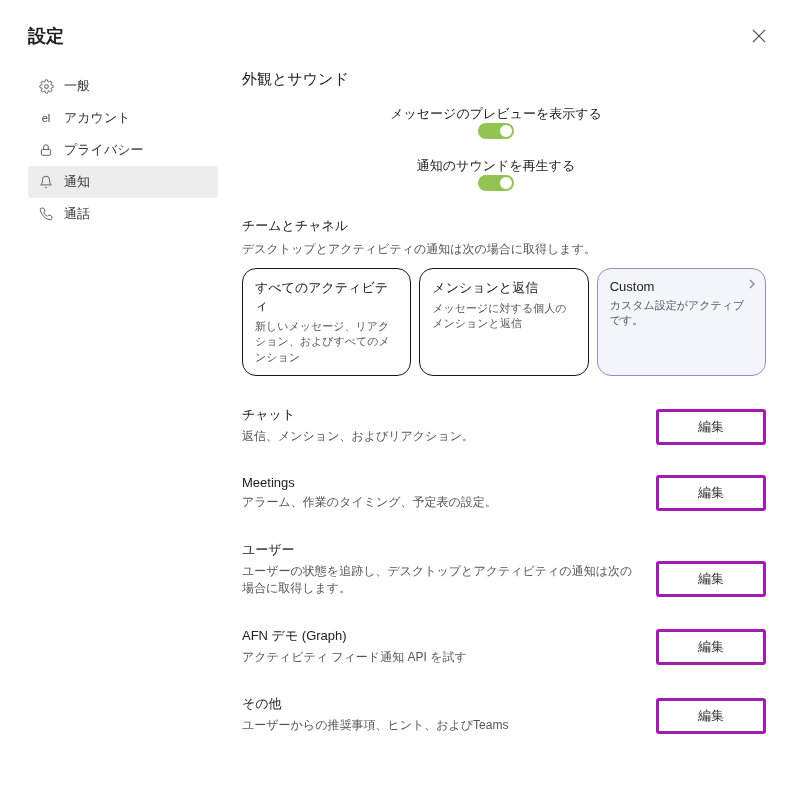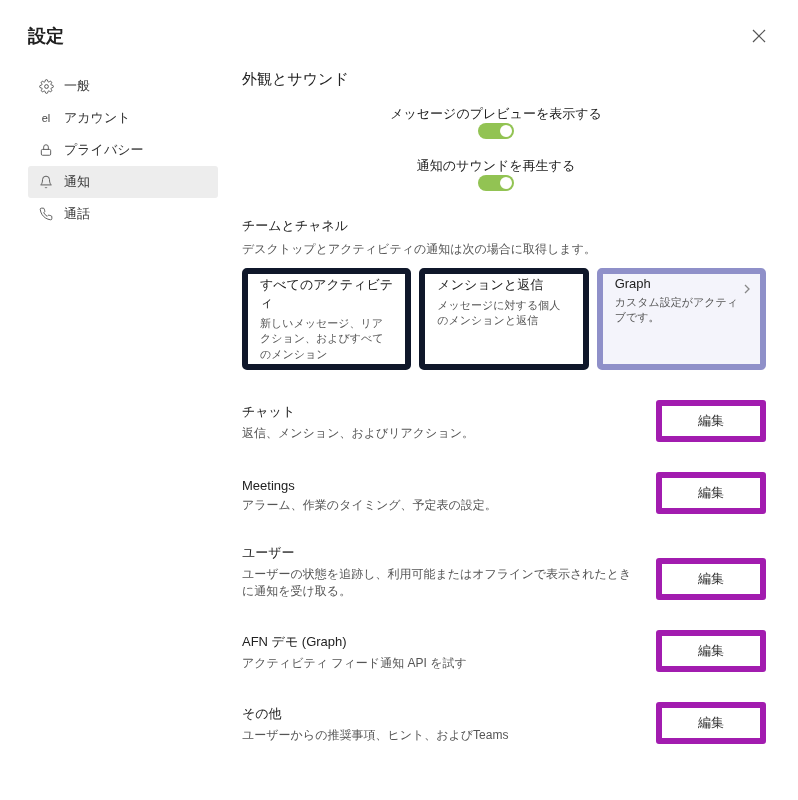--- a/index.html
+++ b/index.html
@@ -17,30 +17,30 @@
 .main { flex: 1; overflow-y: auto; padding-right: 4px; padding-bottom: 28px; }
 .section-title { font-size: 15px; font-weight: 400; margin-bottom: 16px; }
 .toggle-row { display: flex; justify-content: space-between; align-items: center; margin-bottom: 18px; padding-right: 16px; flex-direction: column; }
 .toggle-row .label { font-size: 13px; }
 .toggle { width: 36px; height: 16px; background: #92c353; border-radius: 10px; position: relative; cursor: pointer; }
 .toggle .knob { width: 12px; height: 12px; background: #fff; border-radius: 50%; position: absolute; top: 2px; right: 2px; }
 .section { margin-top: 26px; }
 .section h2 { font-size: 13px; font-weight: 400; margin-bottom: 6px; }
 .section .desc { font-size: 12px; color: #555; margin-bottom: 10px; }
 .cards { display: flex; gap: 8px; }
-.card { flex: 1; border: 6px solid #0f172a; border-radius: 5px; padding: 2px 12px; cursor: pointer; background: #fff; }
+.card { flex: 1; border: 1px solid #0f172a; border-radius: 14px; padding: 10px 12px; cursor: pointer; background: #fff; }
 .card.selected { border-color: #8f90c9; background: #f4f4fb; position: relative; }
 .card-title { font-size: 13px; margin-bottom: 4px; }
 .card-desc { font-size: 11px; color: #555; line-height: 1.4; }
 .card .chevron { position: absolute; right: 8px; top: 10px; color: #888; }
 .row { display: flex; justify-content: space-between; align-items: flex-end; margin-top: 30px; gap: 16px; }
 .row .text { flex: 1; }
 .row .text h3 { font-size: 13px; font-weight: 400; margin-bottom: 4px; }
 .row .text p { font-size: 12px; color: #555; line-height: 1.4; }
-.edit-btn { border: 6px solid #a21caf; background: #fff; border-radius: 3px; padding: 6px 0; width: 110px; font-size: 13px; cursor: pointer; text-align: center; flex-shrink: 0; color: #333; }
+.edit-btn { border: 3px solid #a21caf; background: #fff; border-radius: 3px; padding: 6px 0; width: 110px; font-size: 13px; cursor: pointer; text-align: center; flex-shrink: 0; color: #333; }
 .help { margin-top: 30px; font-size: 13px; }
 svg { display: block; }
 </style>
 </head>
 <body>
 
 <div class="container">
   <div class="header">
     <h1>設定</h1>
     <button class="close-btn">
@@ -117,21 +117,21 @@
         <div class="cards">
           <div class="card">
             <div class="card-title">すべてのアクティビティ</div>
             <div class="card-desc">新しいメッセージ、リアクション、およびすべてのメンション</div>
           </div>
           <div class="card">
             <div class="card-title">メンションと返信</div>
             <div class="card-desc">メッセージに対する個人のメンションと返信</div>
           </div>
           <div class="card selected">
-            <div class="card-title">Graph</div>
+            <div class="card-title">Custom</div>
             <div class="card-desc">カスタム設定がアクティブです。</div>
             <span class="chevron">
               <svg width="10" height="10" viewBox="0 0 10 10">
                   <path d="M3 1l4 4-4 4" fill="none" stroke="currentColor" stroke-width="1.3"></path>
                 </svg>
             </span>
           </div>
         </div>
       </div>
 
@@ -147,21 +147,21 @@
         <div class="text">
           <h3>Meetings</h3>
           <p>アラーム、作業のタイミング、予定表の設定。</p>
         </div>
         <button class="edit-btn">編集</button>
       </div>
 
       <div class="row">
         <div class="text">
           <h3>ユーザー</h3>
-          <p>ユーザーの状態を追跡し、利用可能またはオフラインで表示されたときに通知を受け取る。</p>
+          <p>ユーザーの状態を追跡し、デスクトップとアクティビティの通知は次の場合に取得します。</p>
         </div>
         <button class="edit-btn">編集</button>
       </div>
 
       <div class="row">
         <div class="text">
           <h3>AFN デモ (Graph)</h3>
           <p>アクティビティ フィード通知 API を試す</p>
         </div>
         <button class="edit-btn">編集</button>

